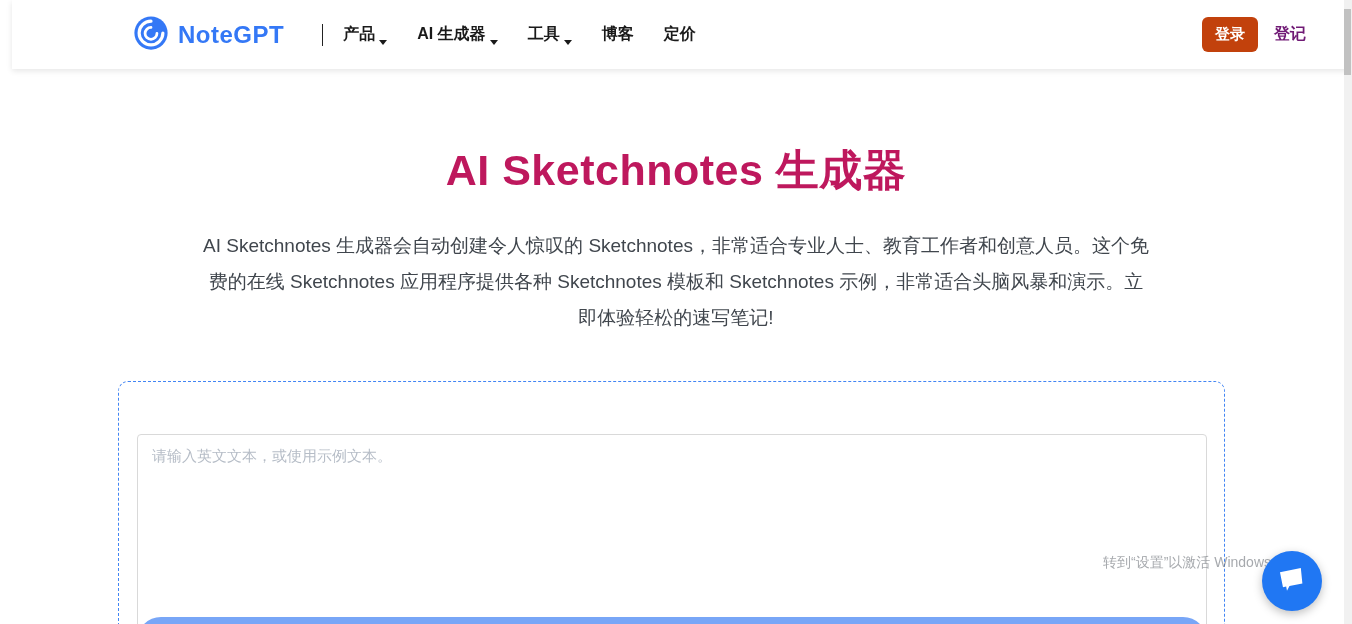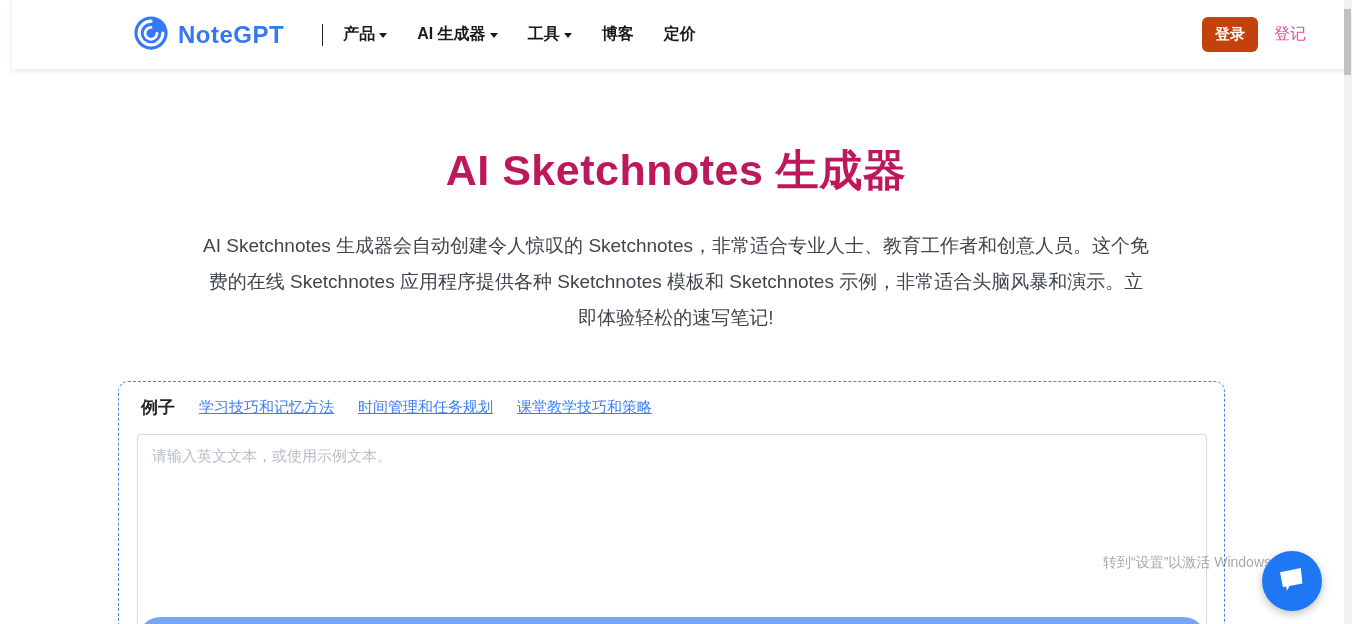--- a/index.html
+++ b/index.html
@@ -20,39 +20,39 @@
     display: flex; align-items: center;
     padding: 0 58px 0 120px;
     z-index: 20;
   }
   .logo { display: flex; align-items: center; gap: 8px; cursor: pointer; }
   .logo-text { font-size: 24px; font-weight: 700; color: #3478f6; letter-spacing: 0.5px; }
   .nav-divider { width: 1px; height: 22px; background: #222; margin: 0 20px 0 38px; }
   .nav { display: flex; align-items: center; gap: 30px; }
   .nav-item {
     font-size: 16px; font-weight: 700; color: #1a1a1a;
-    cursor: pointer; display: flex; align-items: center; gap: 4px;
+    cursor: pointer; display: flex; align-items: flex-end; gap: 4px;
     white-space: nowrap;
   }
   .caret {
     width: 0; height: 0; display: inline-block;
     border-left: 4px solid transparent;
     border-right: 4px solid transparent;
     border-top: 5px solid #1a1a1a;
     margin-top: 2px;
   }
   .auth { margin-left: auto; display: flex; align-items: center; gap: 16px; }
   .login-btn {
     background: #c2410c; color: #ffffff;
     font-size: 15px; font-weight: 700;
     border: none; border-radius: 6px;
     padding: 8px 13px; cursor: pointer;
     font-family: inherit;
   }
-  .register-link { font-size: 16px; font-weight: 400; color: #ec4899; cursor: pointer; white-space: nowrap; }
+  .register-link { font-size: 16px; font-weight: 700; color: #701a75; cursor: pointer; white-space: nowrap; }
 
   
   .hero-title {
     position: absolute; top: 142px; left: 0;
     width: 1352px; text-align: center;
     font-size: 43px; font-weight: 700; color: #be185d;
     letter-spacing: 0.5px;
   }
   .hero-desc {
     position: absolute; top: 228px; left: 50%;
@@ -178,26 +178,20 @@
   <div class="auth">
     <button class="login-btn">登录</button>
     <span class="register-link">登记</span>
   </div>
 </div>
 
 <h1 class="hero-title">AI Sketchnotes 生成器</h1>
 <p class="hero-desc">AI Sketchnotes 生成器会自动创建令人惊叹的 Sketchnotes，非常适合专业人士、教育工作者和创意人员。这个免费的在线 Sketchnotes 应用程序提供各种 Sketchnotes 模板和 Sketchnotes 示例，非常适合头脑风暴和演示。立即体验轻松的速写笔记!</p>
 
 <div class="panel">
-  <div class="examples-row">
-    <span class="examples-label">例子</span>
-    <a class="example-link">学习技巧和记忆方法</a>
-    <a class="example-link">时间管理和任务规划</a>
-    <a class="example-link">课堂教学技巧和策略</a>
-  </div>
 
   <div class="textarea-wrap">
     <textarea class="input-textarea" placeholder="请输入英文文本，或使用示例文本。" style=""></textarea>
     <span class="char-count">4/3000</span>
   </div>
 
   <button class="generate-btn"></button>
 </div>
 
 <div class="watermark">

